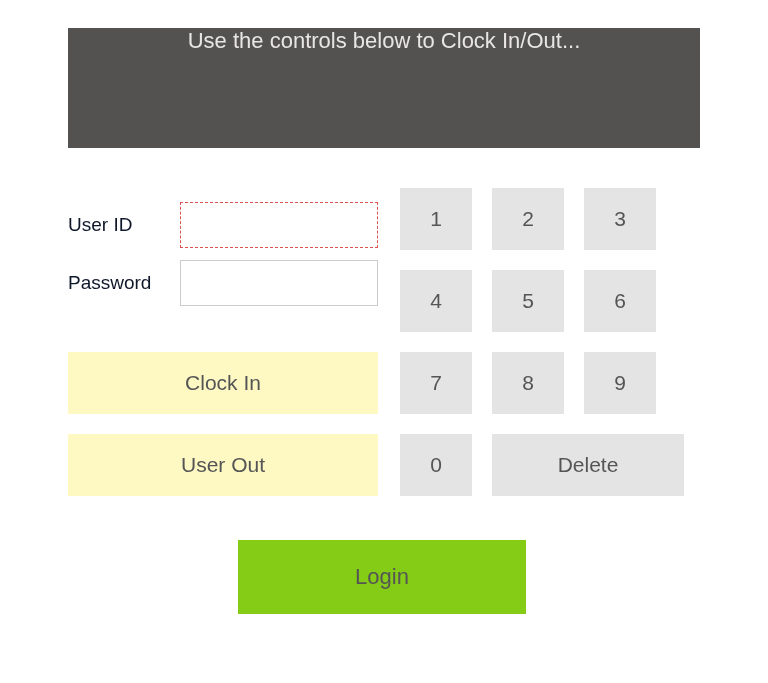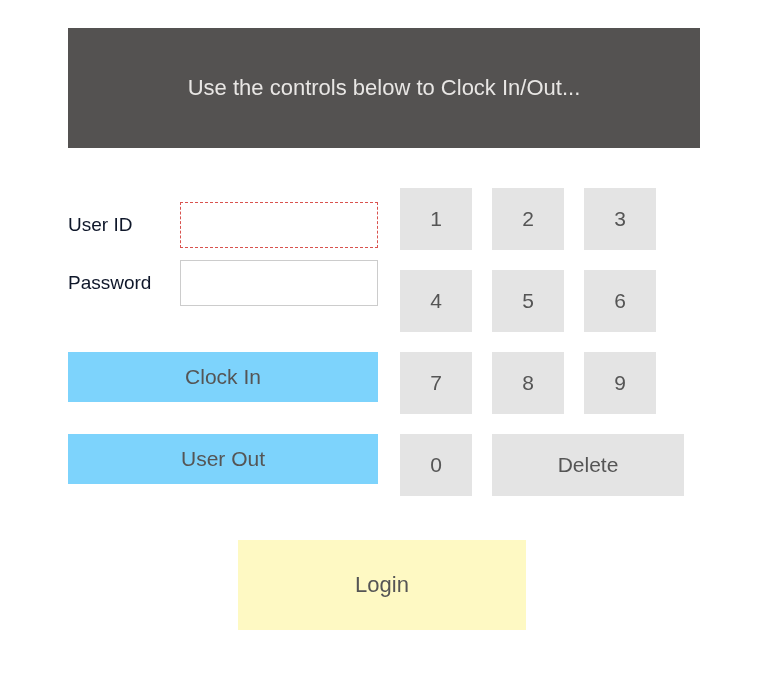--- a/index.html
+++ b/index.html
@@ -16,21 +16,21 @@
       left: 68px;
       top: 28px;
       width: 632px;
     }
     .header {
       background: #545251;
       color: #e8e6e4;
       width: 632px;
       height: 120px;
       display: flex;
-      align-items: center;
+      align-items: flex-start;
       justify-content: center;
       font-size: 22px;
       font-weight: 300;
     }
     .form-area {
       position: relative;
       margin-top: 40px;
       height: 480px;
     }
     .field-row { position: absolute; left: 0; display: flex; align-items: center; }
@@ -75,38 +75,38 @@
       display: flex;
       align-items: center;
       justify-content: center;
       font-family: inherit;
     }
     .keypad-btn.delete { width: 192px; }
     .action-btn {
       position: absolute;
       left: 0;
       width: 310px;
-      height: 50px;
-      background: #7dd3fc;
+      height: 62px;
+      background: #fef9c3;
       border: none;
       font-size: 21px;
       color: #555;
       font-weight: 300;
       cursor: pointer;
       font-family: inherit;
     }
     .action-btn.clockin { top: 164px; }
     .action-btn.clockout { top: 246px; }
     .login-btn {
       position: absolute;
       left: 170px;
       top: 352px;
       width: 288px;
-      height: 90px;
-      background: #fef9c3;
+      height: 74px;
+      background: #84cc16;
       border: none;
       font-size: 22px;
       color: #555;
       font-weight: 300;
       cursor: pointer;
       font-family: inherit;
     }
   </style>
 </head>
 <body>

